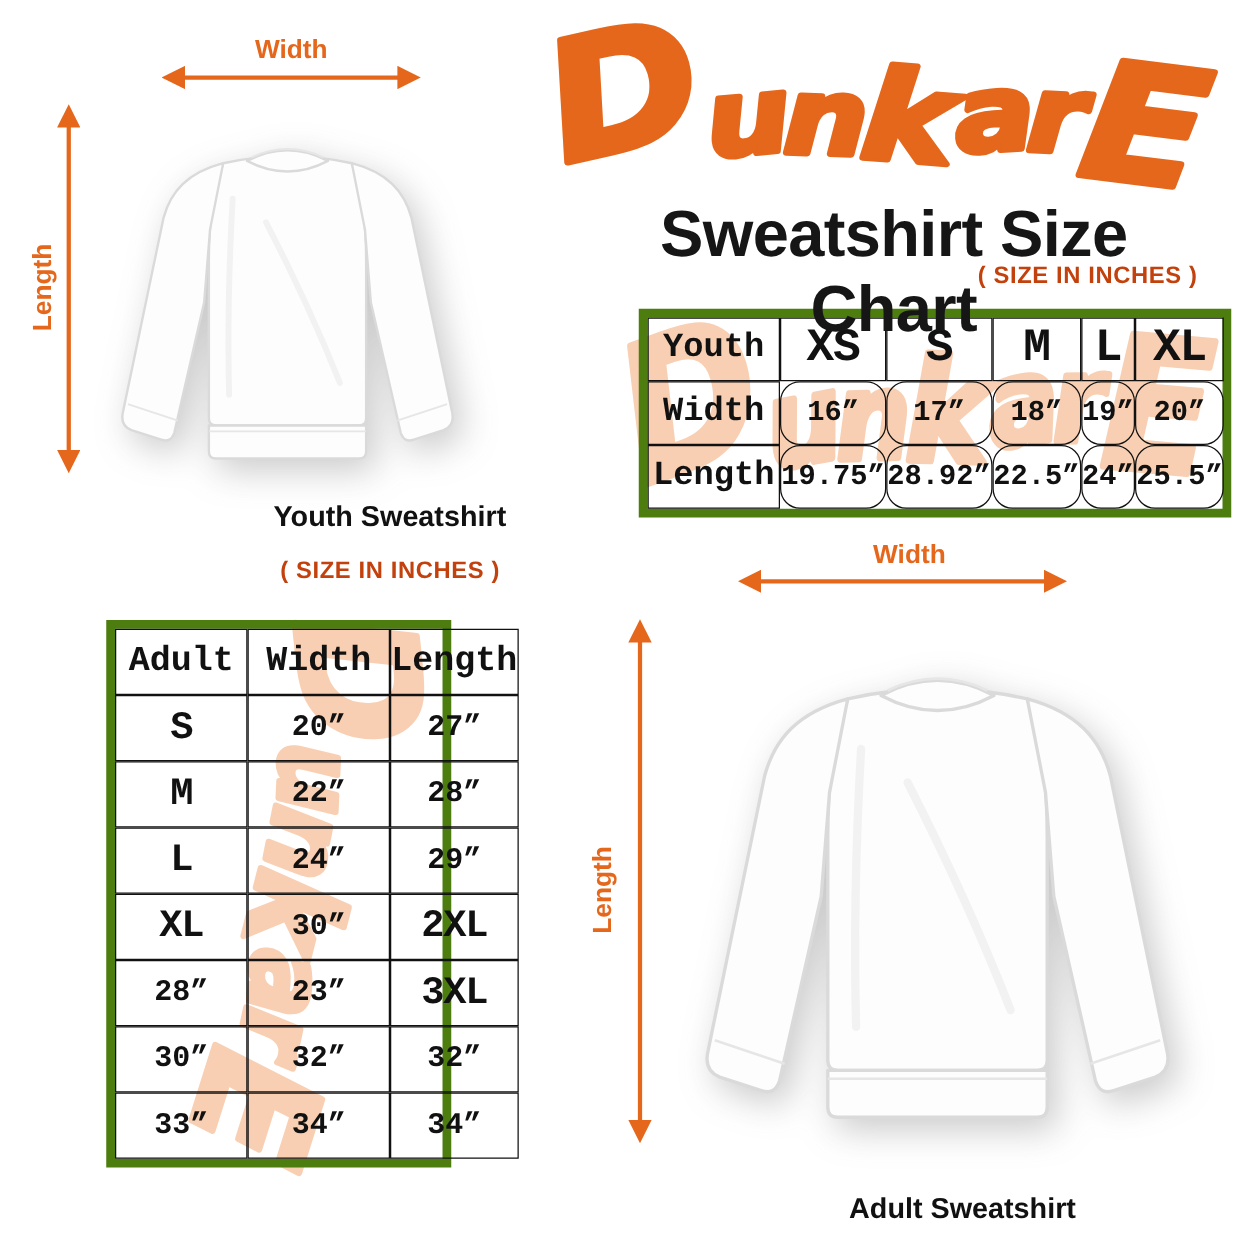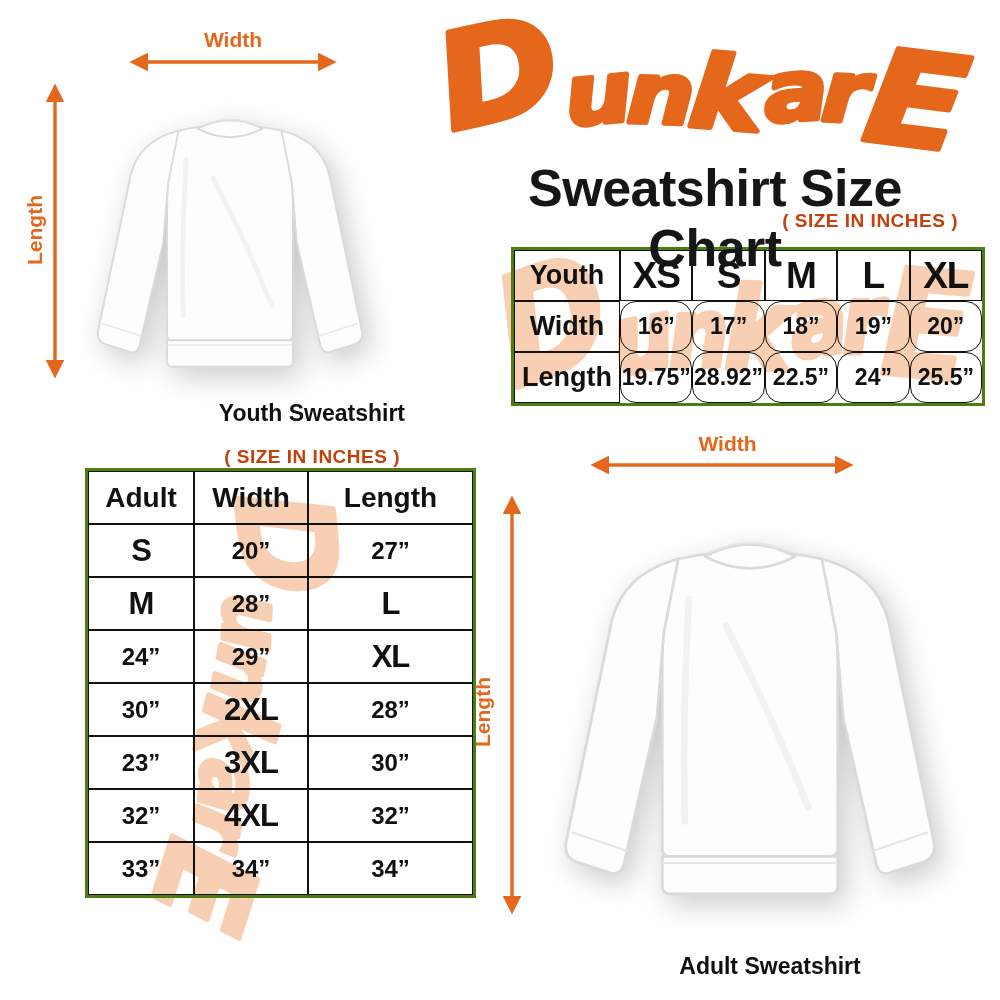--- a/index.html
+++ b/index.html
@@ -24,23 +24,23 @@
   .logo-box {position:absolute; left:428px; top:14px; width:560px; height:150px; color:var(--accent,#E5671C); z-index:3;}
   .logo-box svg {width:100%; height:100%;}
 
   
   .wm {position:absolute; color:var(--watermark,#F8CFB2); z-index:1; pointer-events:none;}
   .wm svg {width:100%; height:100%;}
   .wm-youth {left:490px; top:240px; width:500px; height:170px; transform:rotate(-4deg);}
   .wm-adult {left:8px; top:640px; width:470px; height:150px; transform:rotate(99deg);}
 
   
-  .size-table {position:absolute; display:grid; border:3px solid #4d7c0f; background:transparent; z-index:2; box-sizing:border-box;}
+  .size-table {position:absolute; display:grid; border:7px solid #4d7c0f; background:transparent; z-index:2; box-sizing:border-box;font-family:Liberation Mono, monospace;}
   .youth-table {left:511px; top:247px; width:474px; grid-template-columns:106px repeat(5,1fr); grid-auto-rows:51px;}
-  .adult-table {left:85px; top:468px; width:391px; grid-template-columns:106px 114px 1fr; grid-auto-rows:53px;}
+  .adult-table {left:85px; top:496px; width:276px; grid-template-columns:106px 114px 1fr; grid-auto-rows:53px;}
   .cell {border:1.5px solid #111; display:flex; align-items:center; justify-content:center; font-weight:bold; color:#111; line-height:1;}
   .youth-table .hdr-first {font-size:27px;}
   .youth-table .hdr-size {font-size:37px; letter-spacing:-1px;}
   .youth-table .row-label {font-size:27px;}
   .youth-table .val {font-size:23px;border-radius:16px;}
   .adult-table .hdr {font-size:28px;}
   .adult-table .row-label {font-size:31px; letter-spacing:-1px;}
   .adult-table .val {font-size:24px;}
 
   .hidden-defs {position:absolute; width:0; height:0; overflow:hidden;}
@@ -151,33 +151,33 @@
 
   <div class="size-note" style="left:150px; top:446px; width:250px; text-align:right;">( SIZE IN INCHES )</div>
   <div class="size-table adult-table">
       <div class="cell hdr">Adult</div>
       <div class="cell hdr">Width</div>
       <div class="cell hdr">Length</div>
       <div class="cell row-label">S</div>
       <div class="cell val">20”</div>
       <div class="cell val">27”</div>
       <div class="cell row-label">M</div>
+      <div class="cell val">22”</div>
       <div class="cell val">28”</div>
       <div class="cell row-label">L</div>
       <div class="cell val">24”</div>
       <div class="cell val">29”</div>
       <div class="cell row-label">XL</div>
       <div class="cell val">30”</div>
       <div class="cell row-label">2XL</div>
       <div class="cell val">28”</div>
       <div class="cell val">23”</div>
       <div class="cell row-label">3XL</div>
       <div class="cell val">30”</div>
       <div class="cell val">32”</div>
-      <div class="cell row-label">4XL</div>
       <div class="cell val">32”</div>
       <div class="cell val">33”</div>
       <div class="cell val">34”</div>
       <div class="cell val">34”</div>
     </div>
 
   <div class="dim-label" style="left:595px; top:432px; width:265px;">Width</div>
   <svg class="arrow-svg" style="left:585px; top:455px;" width="274" height="20">
     <line x1="11" y1="10" x2="263" y2="10" class="arrow-line" marker-start="url(#ah-start)" marker-end="url(#ah-end)"></line>
   </svg>

